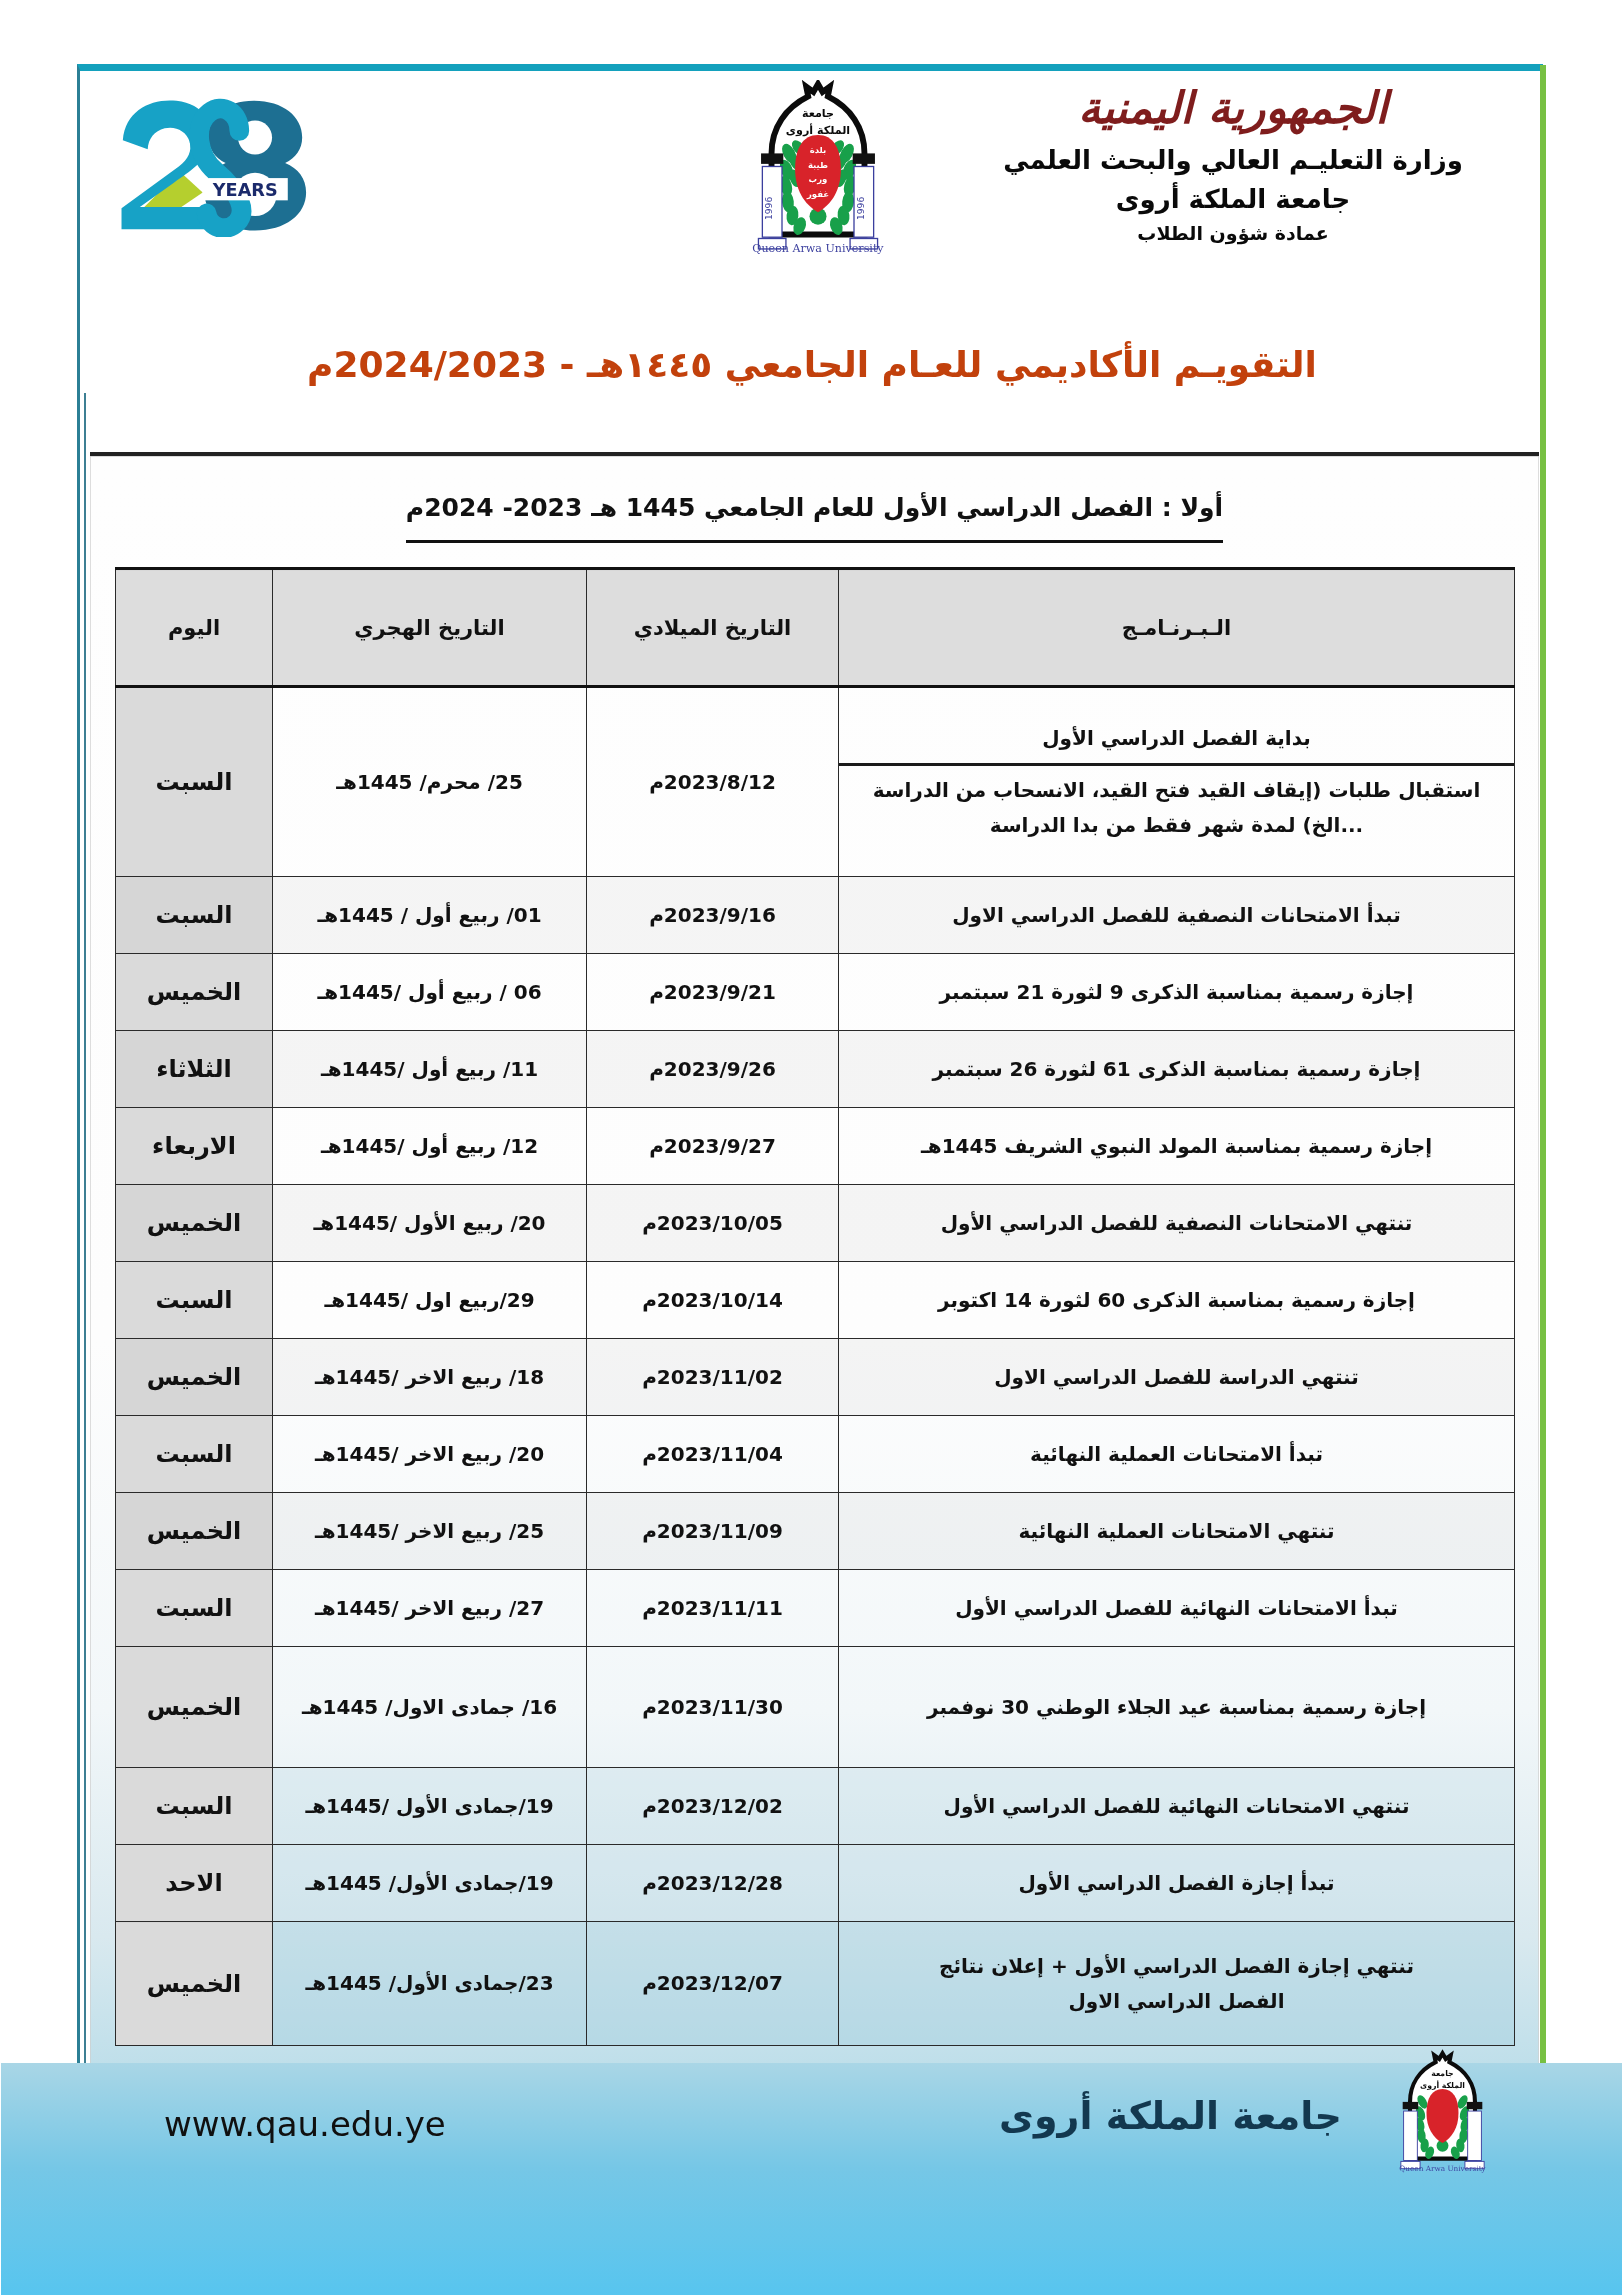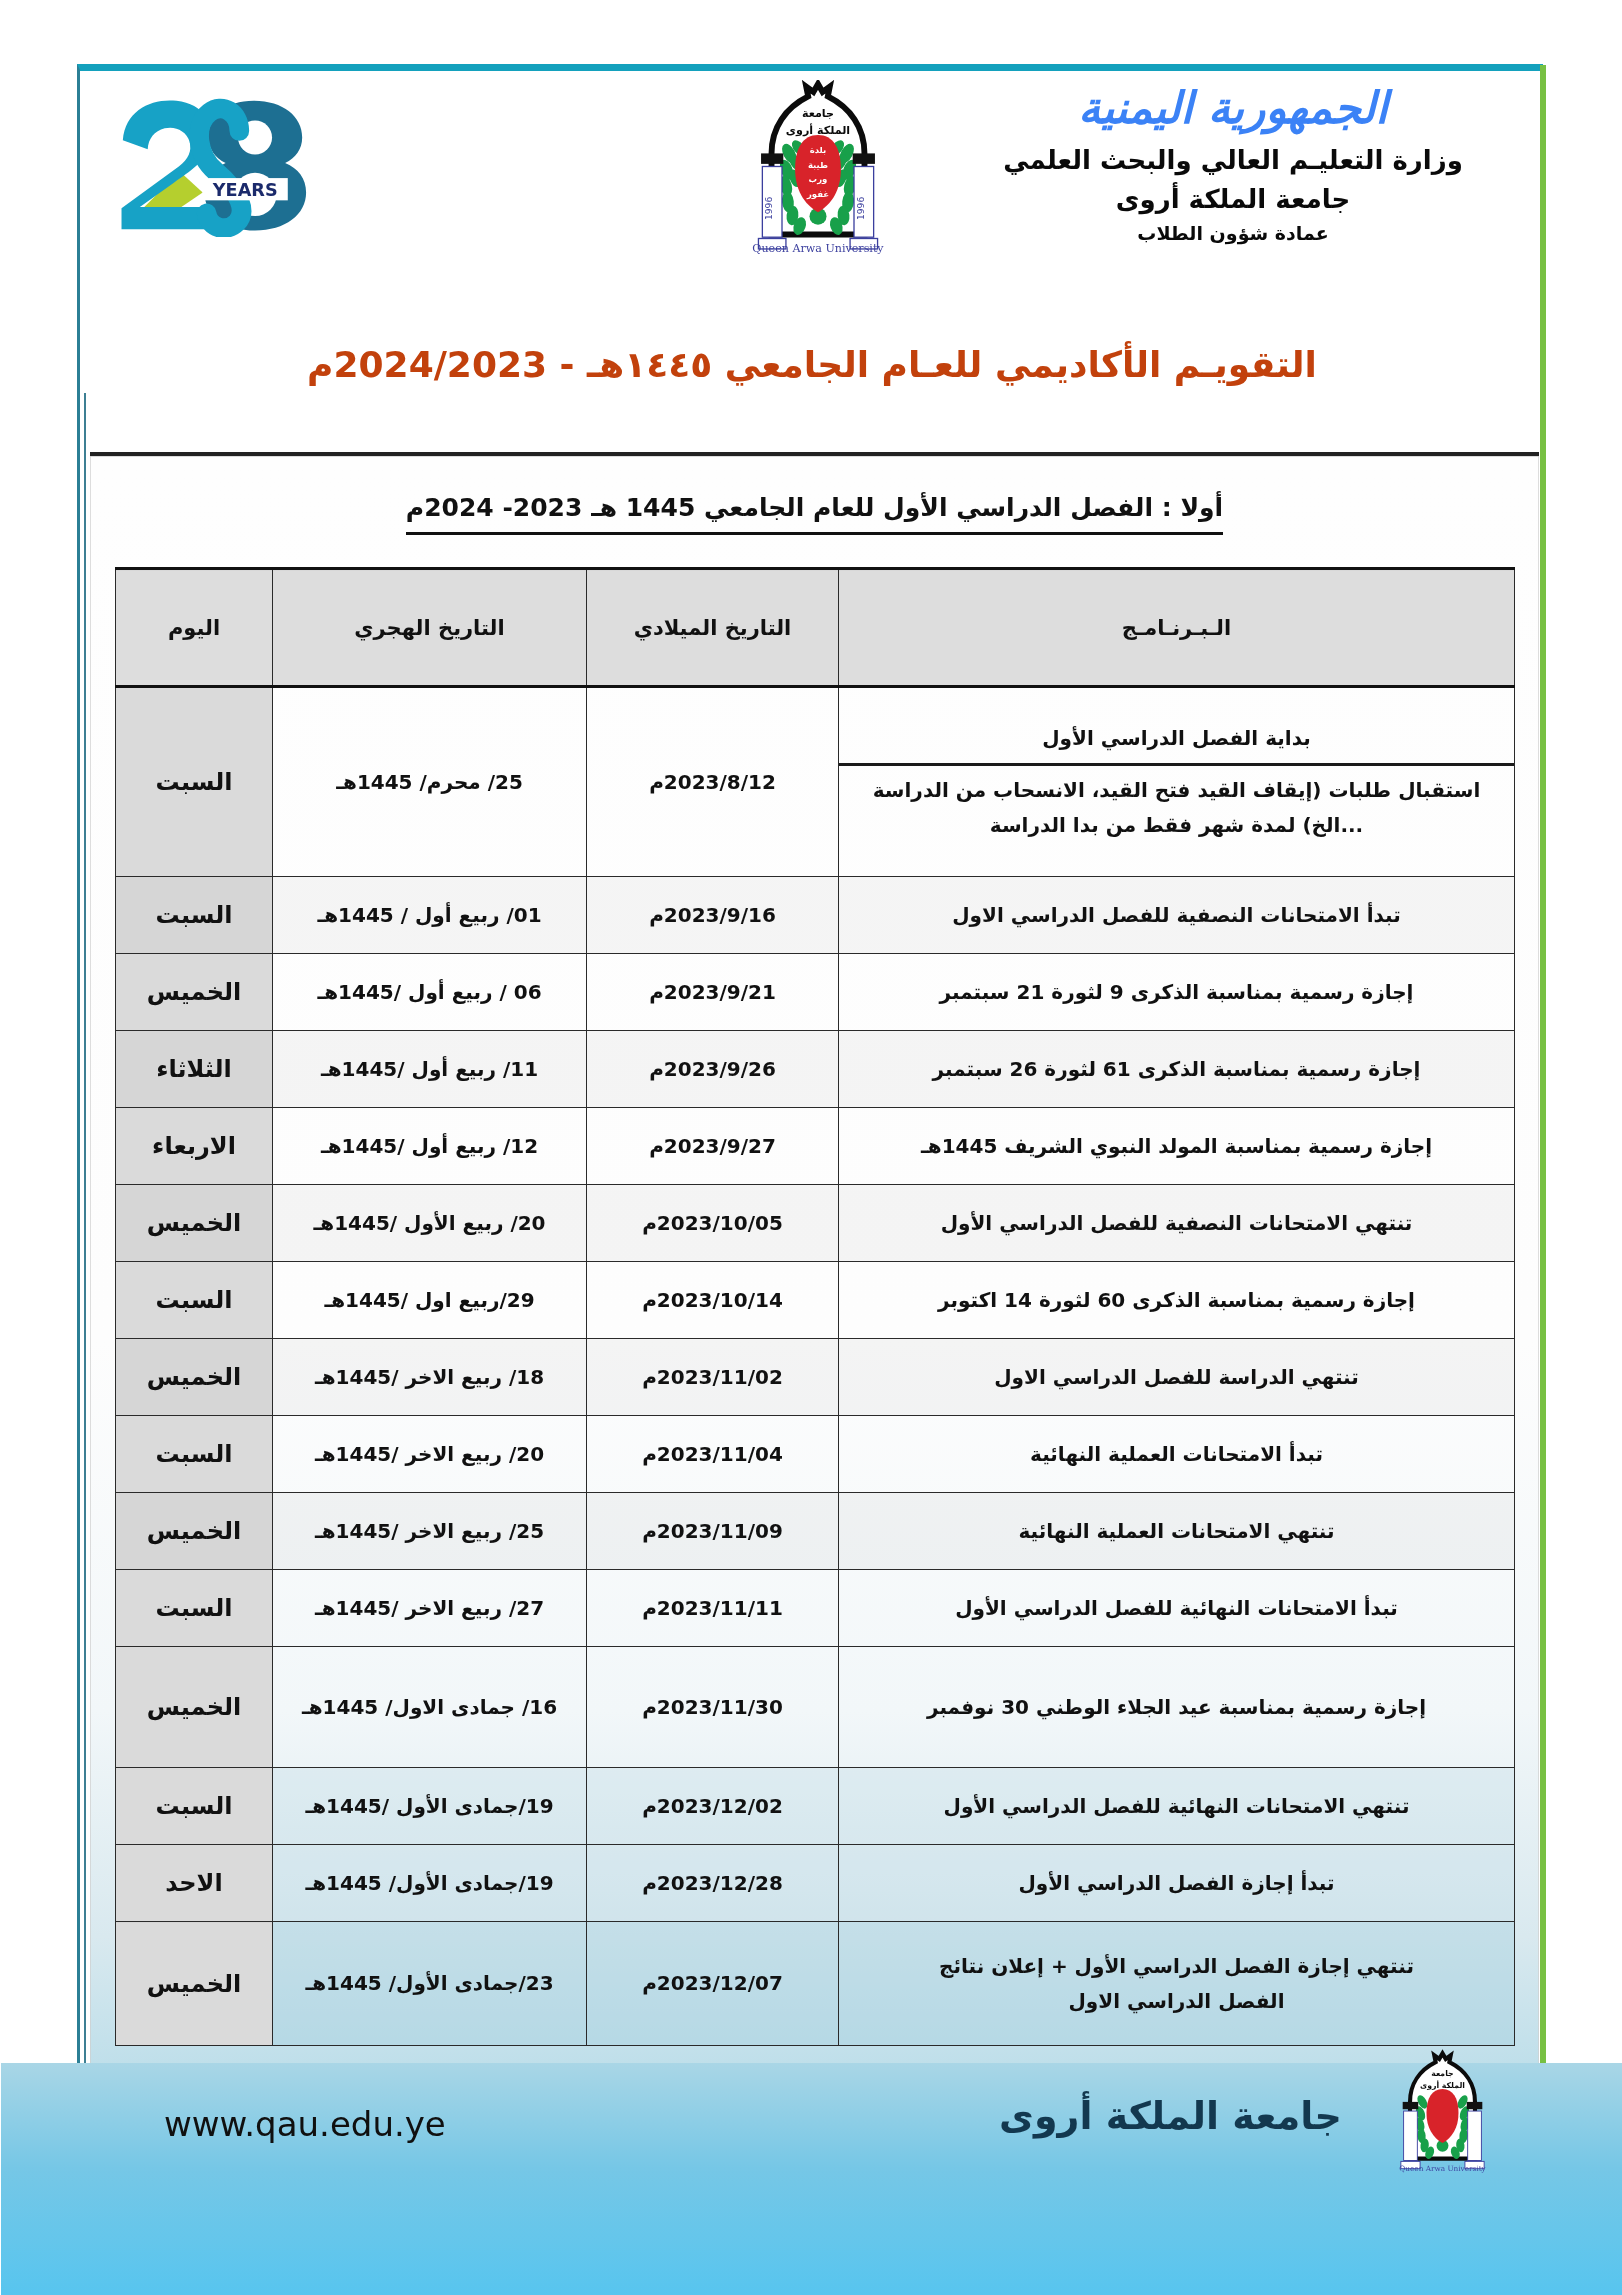--- a/index.html
+++ b/index.html
@@ -80,21 +80,21 @@
     width: 576px;
     text-align: center;
     direction: rtl;
   }
   .rep-script {
     font-family: "DejaVu Serif", "Liberation Serif", serif;
     font-size: 44px;
     font-style: italic;
     font-weight: 700;
     letter-spacing: -1.3px;
-    color: #3b82f6;
+    color: #7f1d1d;
     line-height: 1.05;
     margin-bottom: 10.5px;
   }
   .ministry-line {
     font-family: "DejaVu Sans", sans-serif;
     font-weight: 700;
     color: #0a0a0a;
     line-height: 1.5;
   }
   .ministry-line.l1 { font-size: 26px; }
@@ -141,21 +141,21 @@
     left: 0;
     text-align: center;
     direction: rtl;
     font-family: "DejaVu Sans", sans-serif;
     font-size: 25px;
     font-weight: 700;
     color: #111;
   }
   #section-title span {
     border-bottom: 3.3px solid #111;
-    padding-bottom: 10px;
+    padding-bottom: 18px;
   }
 
   
   #cal-table {
     position: absolute;
     top: 111px;
     left: 25px;
     width: 1400px;
     border-collapse: collapse;
     direction: rtl;

